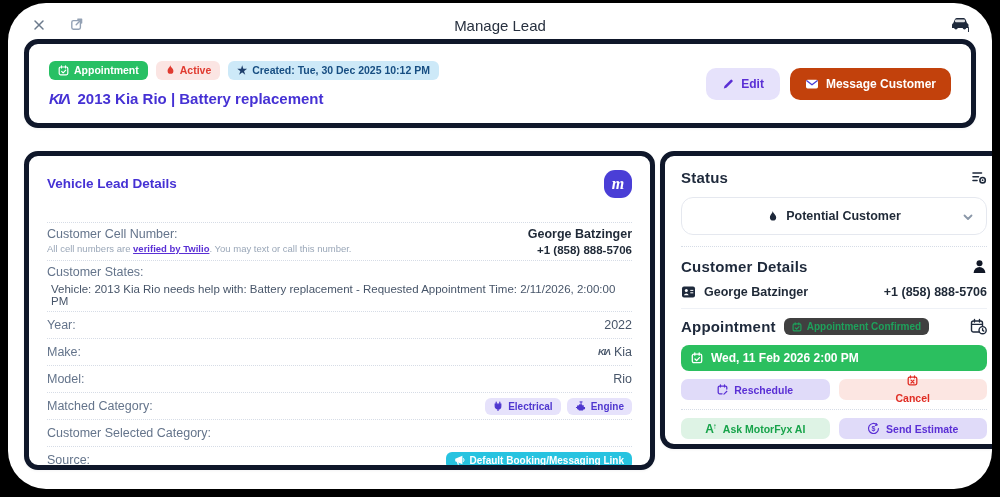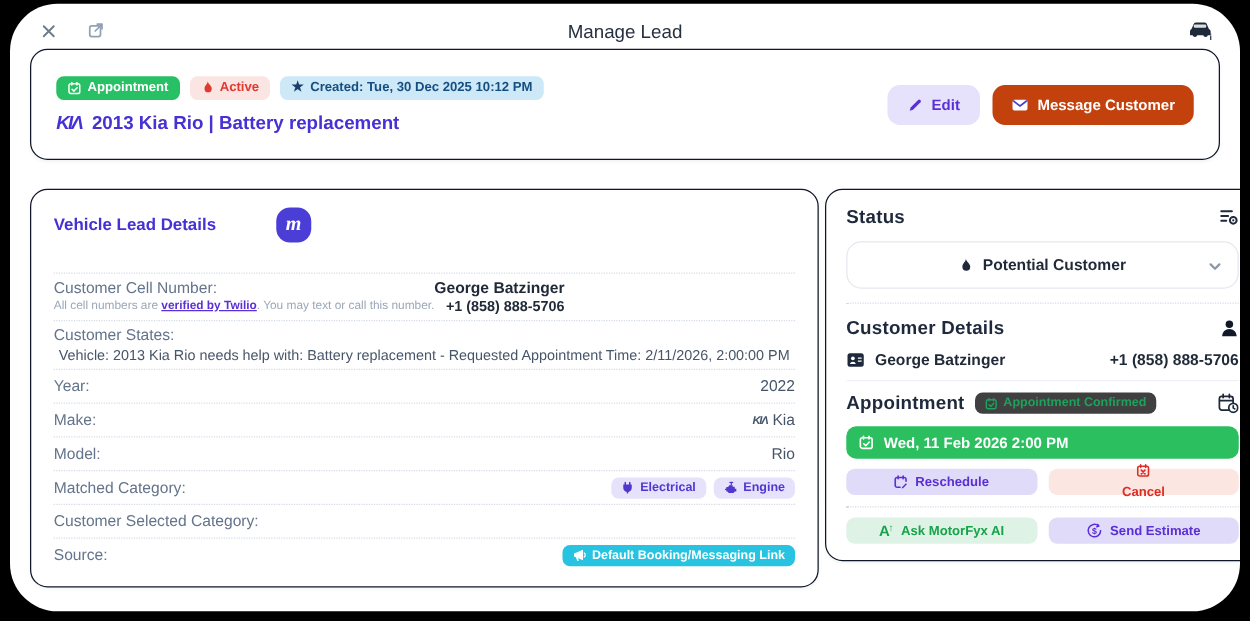--- a/index.html
+++ b/index.html
@@ -12,21 +12,21 @@
     background:#fff;border-radius:38px;overflow:hidden;padding-left:24px;
   }
   
   .topbar{position:absolute;top:9px;left:0;right:0;height:28px;}
   .tb-title{text-align:center;font-size:15px;color:#27303f;font-weight:500;line-height:28px;}
   .tb-close{position:absolute;left:24px;top:6px;color:#6b7a8c;cursor:pointer;}
   .tb-expand{position:absolute;left:61px;top:4px;color:#93a1b4;cursor:pointer;}
   .tb-carinfo{position:absolute;right:20px;top:3px;cursor:pointer;}
   
   .card{
-    position:absolute;background:#fff;border:1px solid #0f172a;border-radius:14px;
+    position:absolute;background:#fff;border:5px solid #0f172a;border-radius:14px;
     box-shadow:0 1px 3px rgba(16,24,40,.05);box-sizing:border-box;
   }
   .header-card{left:16px;right:16px;top:36px;height:89px;display:flex;align-items:center;
     justify-content:space-between;padding:0 20px;}
   .left-card{left:16px;width:631px;top:148px;height:319px;padding:14px 18px;overflow:hidden;}
   .right-card{left:652px;width:348px;top:148px;height:298px;padding:13px 16px;overflow:hidden;}
   
   .header-left{display:flex;flex-direction:column;gap:10px;}
   .badge-row{display:flex;gap:8px;}
   .badge{height:19px;border-radius:6px;display:inline-flex;align-items:center;gap:5px;
@@ -37,33 +37,33 @@
   .star{font-size:11px;color:#1d3e6b;line-height:1;}
   .lead-title{display:flex;align-items:center;gap:8px;color:#4531d4;font-weight:700;font-size:15px;}
   .kia-logo{font-style:italic;font-weight:800;letter-spacing:-1.5px;font-size:15px;line-height:1;}
   .kia-mini{font-style:italic;font-weight:800;letter-spacing:-1px;font-size:9px;color:#475569;}
   .header-actions{display:flex;gap:10px;}
   .btn{border:none;border-radius:10px;font-weight:700;font-size:12px;display:inline-flex;
     align-items:center;gap:7px;cursor:pointer;font-family:inherit;}
   .btn.edit{background:#e6e2fb;color:#5a2fd5;padding:9px 16px;}
   .btn.message{background:#c2410c;color:#fff;padding:9px 15px;}
   
-  .lc-head{display:flex;align-items:flex-start;margin-bottom:24px;gap:48px;}
+  .lc-head{display:flex;justify-content:space-between;align-items:flex-start;margin-bottom:24px;gap:48px;}
   .lc-title{color:#4531d4;font-weight:700;font-size:13.5px;padding-top:6px;}
   .mfx-logo{width:28px;height:28px;border-radius:11px;background:#4a3ed6;color:#fff;display:flex;
     align-items:center;justify-content:center;font-family:"Liberation Serif",serif;
     font-style:italic;font-weight:700;font-size:16px;}
   .frow{display:flex;justify-content:space-between;align-items:center;
     border-top:1px dotted #d6dce6;padding:4px 0;min-height:18px;}
   .frow.col{flex-direction:column;align-items:stretch;justify-content:flex-start;}
   .flabel{color:#64748b;font-size:12.5px;}
   .fvalue{color:#475569;font-size:12.5px;display:flex;align-items:center;gap:4px;}
   .subnote{color:#9aa7b8;font-size:9.5px;margin-top:2px;}
   .subnote a{color:#5a2fd5;font-weight:700;text-decoration:underline;cursor:pointer;}
-  .cellrow{display:flex;align-items:flex-start;}
+  .cellrow{display:flex;justify-content:space-between;align-items:flex-start;}
   .cell-right{text-align:right;}
   .cname{font-size:12.5px;font-weight:700;color:#1f2937;}
   .cphone{font-size:11.5px;font-weight:700;color:#1f2937;margin-top:3px;}
   .states-value{color:#475569;font-size:11.5px;margin-top:4px;padding-left:4px;}
   .pill-row{display:flex;gap:6px;}
   .pill{background:#e6e2fb;color:#4f37cf;font-weight:700;font-size:10px;border-radius:6px;
     padding:3px 8px;display:inline-flex;align-items:center;gap:5px;white-space:nowrap;}
   .pill.cyan{background:#27c3e0;color:#fff;}
   
   .sec-head{display:flex;align-items:center;justify-content:space-between;}

